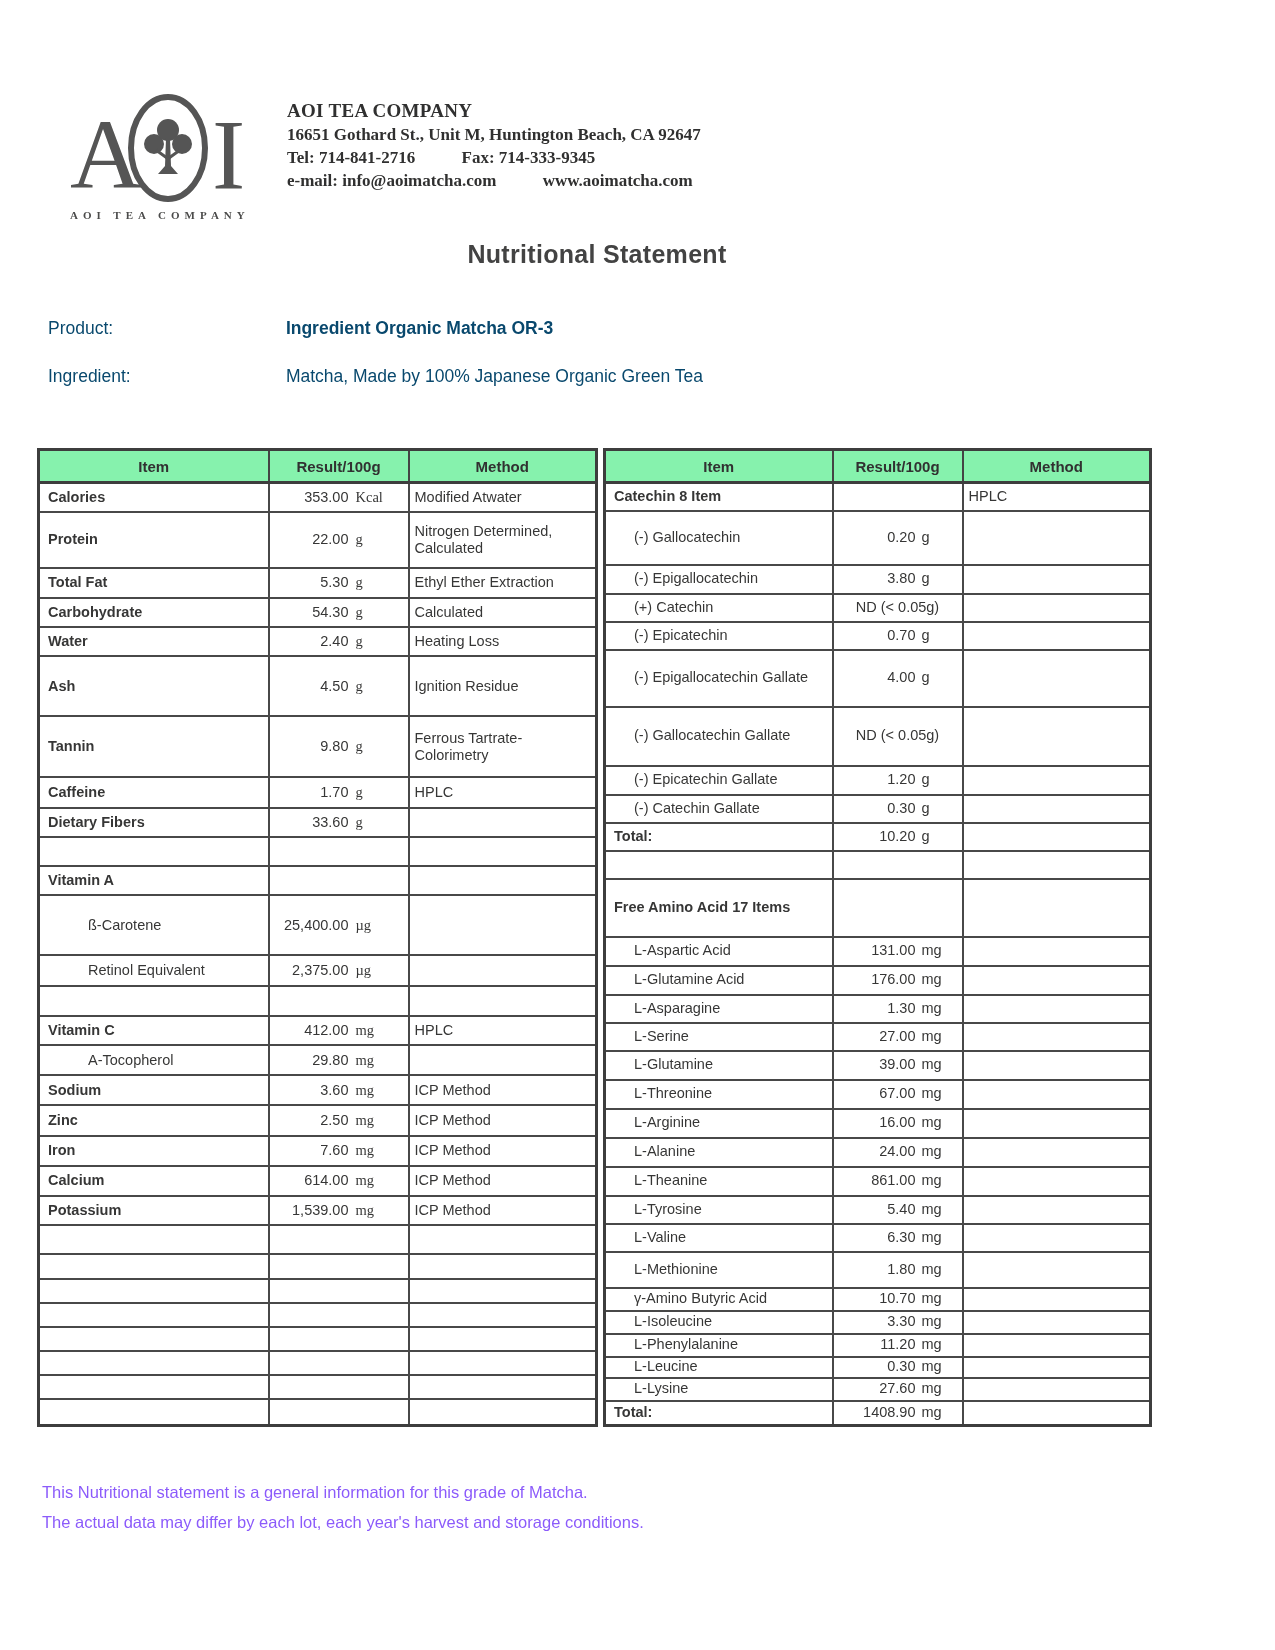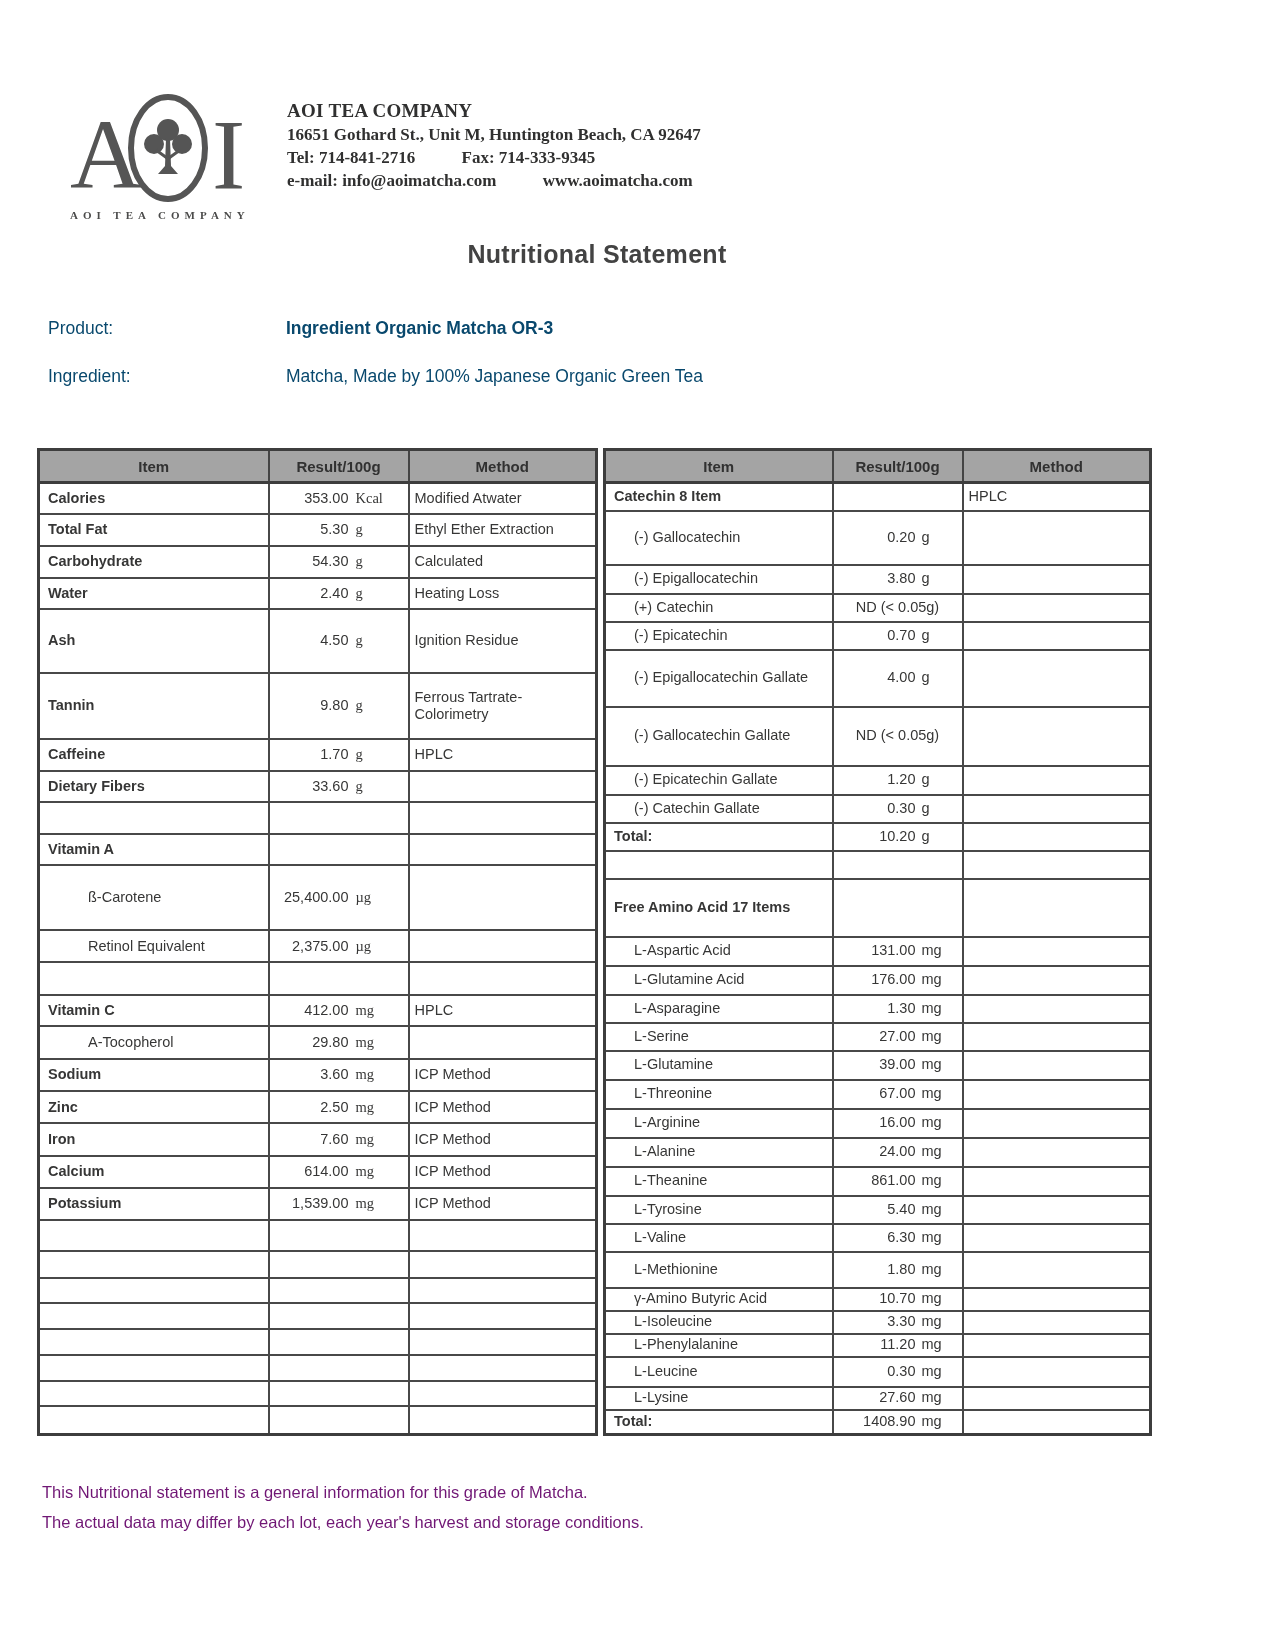--- a/index.html
+++ b/index.html
@@ -23,37 +23,37 @@
          font-size:25px;font-weight:bold;color:#454545;letter-spacing:.3px;}
 
   .meta{position:absolute;left:48px;font-size:17.5px;color:#0c4a6e;}
   .meta .lbl{display:inline-block;width:233px;}
   .meta.product{top:318px;} .meta.product .val{font-weight:bold;}
   .meta.ingredient{top:366px;}
 
   
   .tblwrap{position:absolute;left:37px;top:448px;display:flex;gap:5px;}
   table{border-collapse:collapse;table-layout:fixed;border:3px solid #3f3f3f;}
-  th{background:#a3a3a3;border:2px solid #464646;border-bottom:3px solid #3f3f3f;
+  th{background:#86efac;border:2px solid #464646;border-bottom:3px solid #3f3f3f;
      height:30px;font-size:15px;font-weight:bold;color:#333;padding:0;margin-top:28px;}
   td{border:2px solid #4a4a4a;padding:0 6px;font-size:14.5px;line-height:1.18;
      vertical-align:middle;overflow:hidden;color:#383838;}
   td.item{padding-left:8px;}
   td.item.b{font-weight:bold;}
   td.item.ind1{padding-left:46px;text-indent:-18px;}
   td.item.ind2{padding-left:48px;}
   .num-wrap{display:flex;align-items:center;}
   .num{flex:1;text-align:right;white-space:nowrap;}
   .unitL{width:46px;text-align:left;padding-left:7px;font-family:Liberation Serif, serif;}
   .unitR{width:34px;text-align:left;padding-left:6px;}
   .res-center{display:block;text-align:center;}
   td.method{padding-left:5px;}
 
   
-  .footer{position:absolute;left:42px;font-size:16.5px;color:#701a75;}
+  .footer{position:absolute;left:42px;font-size:16.5px;color:#8b5cf6;}
   .footer.f1{top:1483px;} .footer.f2{top:1513px;}
 </style>
 </head>
 <body>
 
 <div class="sheet scan">
 
   <div class="logo">
     <svg width="172" height="112" viewBox="0 0 172 112">
       <text x="0" y="96" font-family="Liberation Serif, serif" font-size="100" fill="#565656">A</text>
@@ -111,20 +111,30 @@
       <tbody id="tbody-left">
           <tr style="height: 28px;">
             <td class="item b">Calories</td>
             <td class="result">
               <span class="num-wrap">
                 <span class="num">353.00</span>
                 <span class="unitL">Kcal</span>
               </span>
             </td>
             <td class="method">Modified Atwater</td>
+          </tr>
+          <tr style="height: 54px;">
+            <td class="item b">Protein</td>
+            <td class="result">
+              <span class="num-wrap">
+                <span class="num">22.00</span>
+                <span class="unitL">g</span>
+              </span>
+            </td>
+            <td class="method">Nitrogen Determined, Calculated</td>
           </tr>
           <tr style="height: 29px;">
             <td class="item b">Total Fat</td>
             <td class="result">
               <span class="num-wrap">
                 <span class="num">5.30</span>
                 <span class="unitL">g</span>
               </span>
             </td>
             <td class="method">Ethyl Ether Extraction</td>
@@ -592,21 +602,21 @@
           <tr style="height: 23px;">
             <td class="item ind1">L-Phenylalanine</td>
             <td class="result">
               <span class="num-wrap">
                 <span class="num">11.20</span>
                 <span class="unitR">mg</span>
               </span>
             </td>
             <td class="method"></td>
           </tr>
-          <tr style="height: 30px; padding-left: 43px;">
+          <tr style="height: 21px; padding-left: 43px;">
             <td class="item ind1">L-Leucine</td>
             <td class="result">
               <span class="num-wrap">
                 <span class="num">0.30</span>
                 <span class="unitR">mg</span>
               </span>
             </td>
             <td class="method"></td>
           </tr>
           <tr style="height: 23px;">

